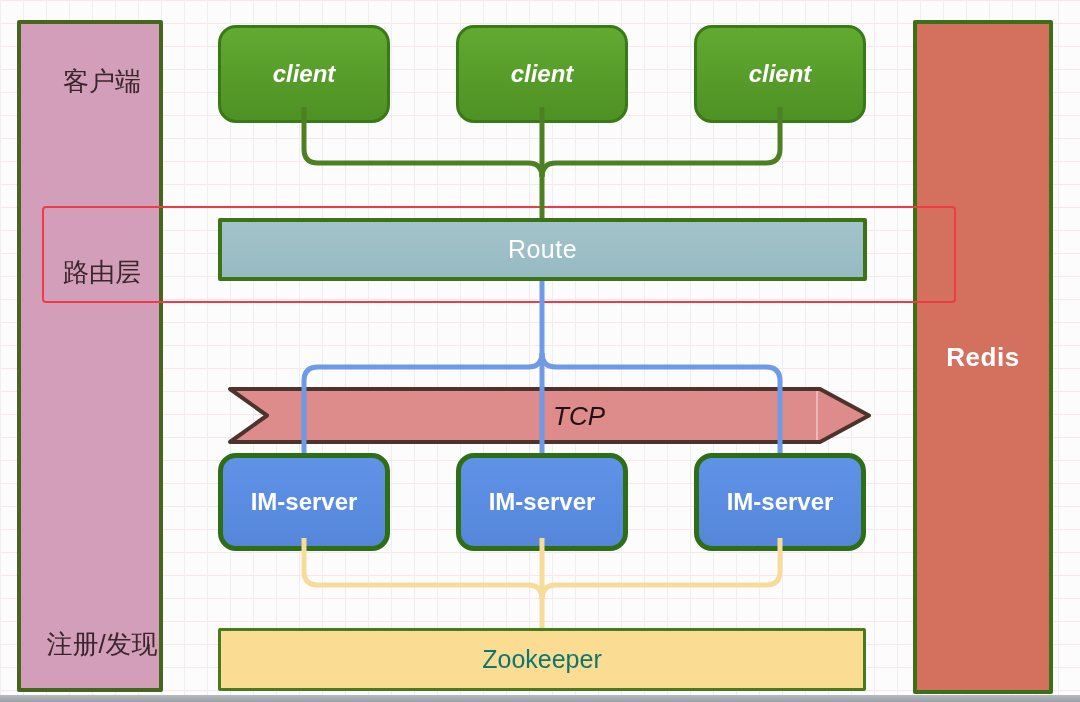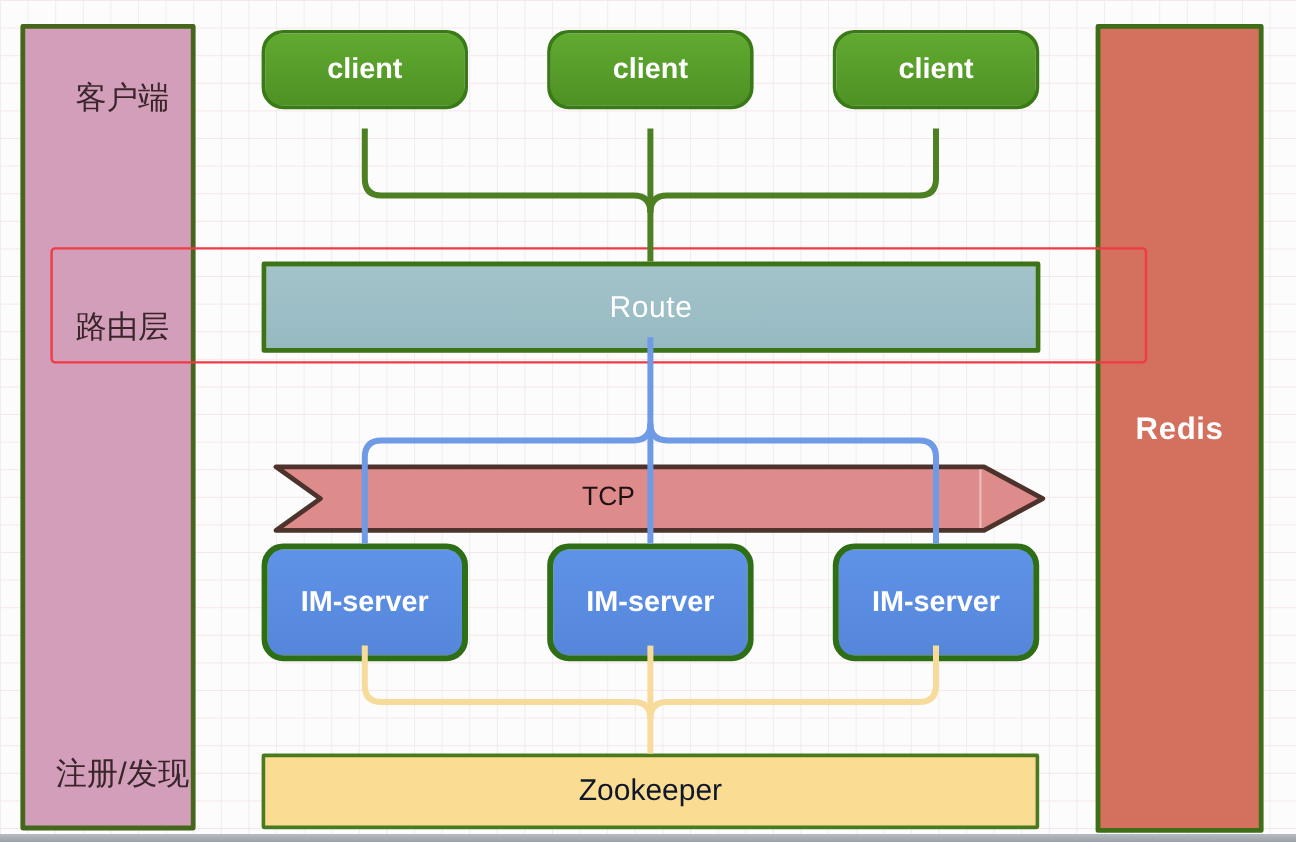--- a/index.html
+++ b/index.html
@@ -21,56 +21,56 @@
   }
   .lane{
     left:17px;top:20px;width:146px;height:672px;
     background:#d39eba;border:4px solid #45671b;border-radius:2px;
   }
   .lane-label{
     position:absolute;left:0;width:100%;text-align:center;
     font-size:26px;font-weight:500;color:#3a262a;line-height:32px;margin-left:12px;
   }
   .client{
-    top:25px;width:172px;height:66px;
+    top:25px;width:172px;height:98px;
     background:linear-gradient(#61aa31,#4e9124);
     border:3px solid #3a7a16;border-radius:18px;
-    color:#fff;font-size:24px;font-weight:bold;
+    color:#fff;font-size:24px;font-weight:bold;font-style:italic;
   }
   .route{
-    left:218px;top:218px;width:649px;height:76px;
+    left:218px;top:218px;width:649px;height:63px;
     background:linear-gradient(#a3c3ca,#97bac2);
     border:4px solid #3c7317;border-radius:2px;
     color:#fff;font-size:25px;letter-spacing:.5px;
   }
   .imserver{
     top:453px;width:172px;height:98px;
     background:linear-gradient(#5f93e8,#5586da);
     border:5px solid #2e6e15;border-radius:18px;
     color:#fff;font-size:24px;font-weight:bold;
   }
   .zookeeper{
     left:218px;top:628px;width:648px;height:63px;
     background:#fbdc93;border:3px solid #497a1d;border-radius:2px;
-    color:#0f172a;font-size:25px;font-weight:500;
+    color:#0f766e;font-size:25px;font-weight:500;
   }
   .redis{
     left:913px;top:20px;width:140px;height:674px;
     background:#d4705e;border:4px solid #3e6e18;border-radius:2px;
     color:#fff;font-size:26px;font-weight:bold;letter-spacing:.5px;
   }
   .red-rect{
     position:absolute;left:42px;top:206px;width:914px;height:97px;
     border:2px solid #ef3b44;border-radius:4px;box-sizing:border-box;
     z-index:2;background:transparent;
   }
   .connectors{position:absolute;left:0;top:0;z-index:3;pointer-events:none;}
   .tcp-label{
-    position:absolute;left:485px;top:401px;width:120px;text-align:left;
-    font-size:22px;color:#201212;z-index:4;
+    position:absolute;left:485px;top:401px;width:120px;text-align:right;
+    font-size:26px;color:#201212;z-index:4;font-style:italic;
   }
   .bottom-strip{
     position:absolute;left:0;top:695px;width:1080px;height:7px;
     background:linear-gradient(#b6bbc0,#989fa6);z-index:4;
   }
 </style>
 </head>
 <body>
 
 <div class="stage">

